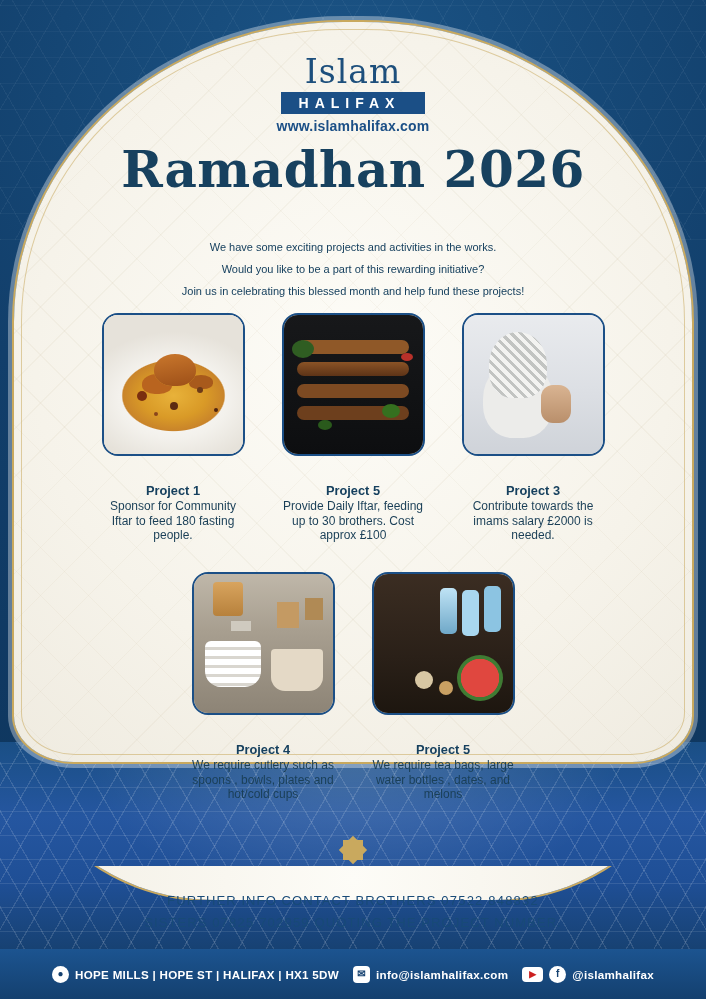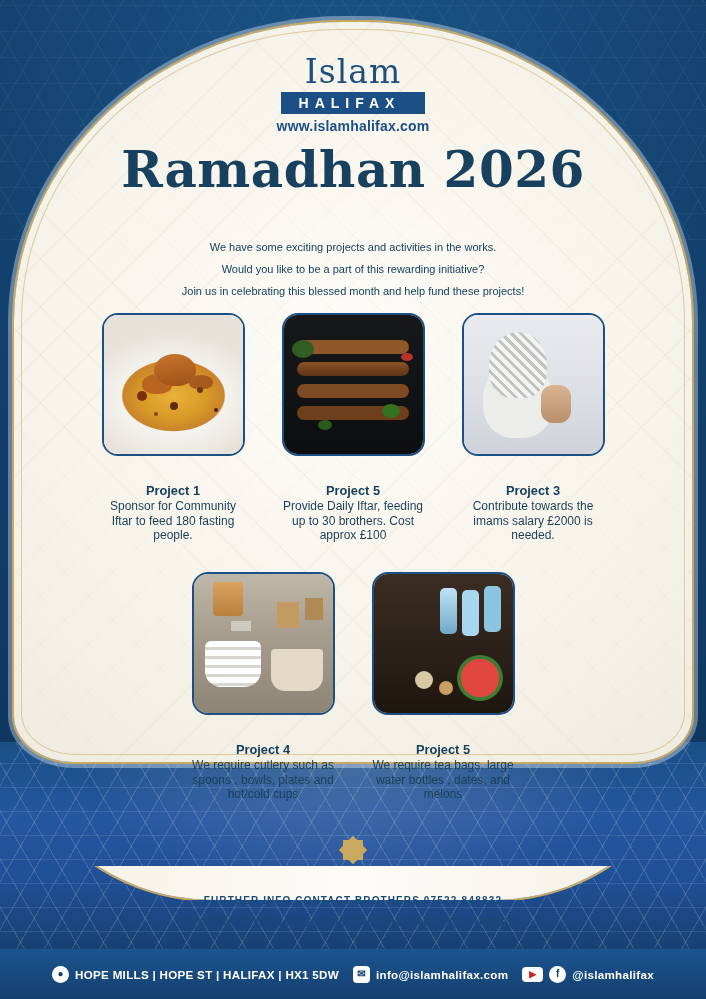--- a/index.html
+++ b/index.html
@@ -256,22 +256,22 @@
     font-size: 12px;
     line-height: 14.5px;
     color: #1a3f57;
   }
 
   
   .contact {
     position: absolute; left: 0; right: 0; top: 890px;
     text-align: center;
     color: #184a77;
-    font-weight: bold;
-    font-size: 10px;
+    font-weight: normal;
+    font-size: 13px;
     letter-spacing: 1.1px;
     line-height: 22px;
     z-index: 7;
   }
   .contact .num { letter-spacing: 1.2px; }
 
   
   .footer {
     position: absolute; left: 0; bottom: 0; width: 706px; height: 50px;
     background: linear-gradient(180deg, #1c5490 0%, #14406f 100%);

